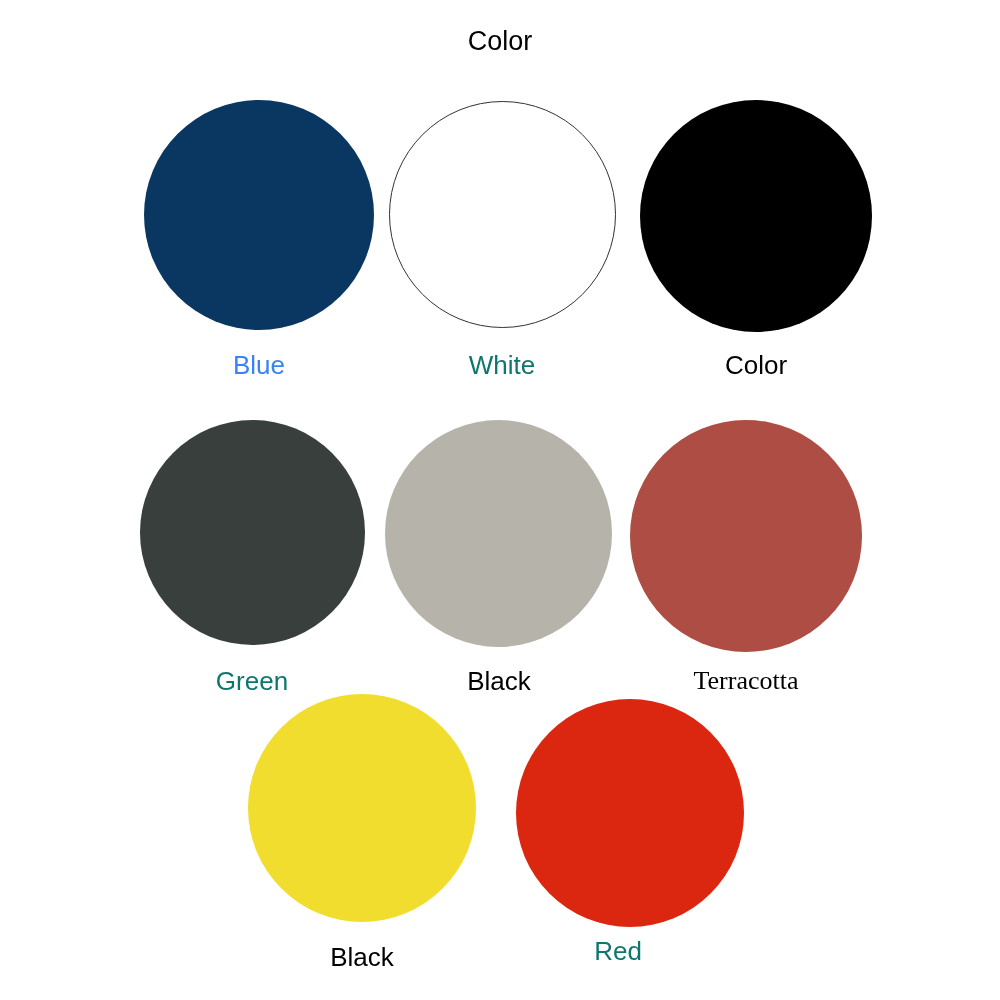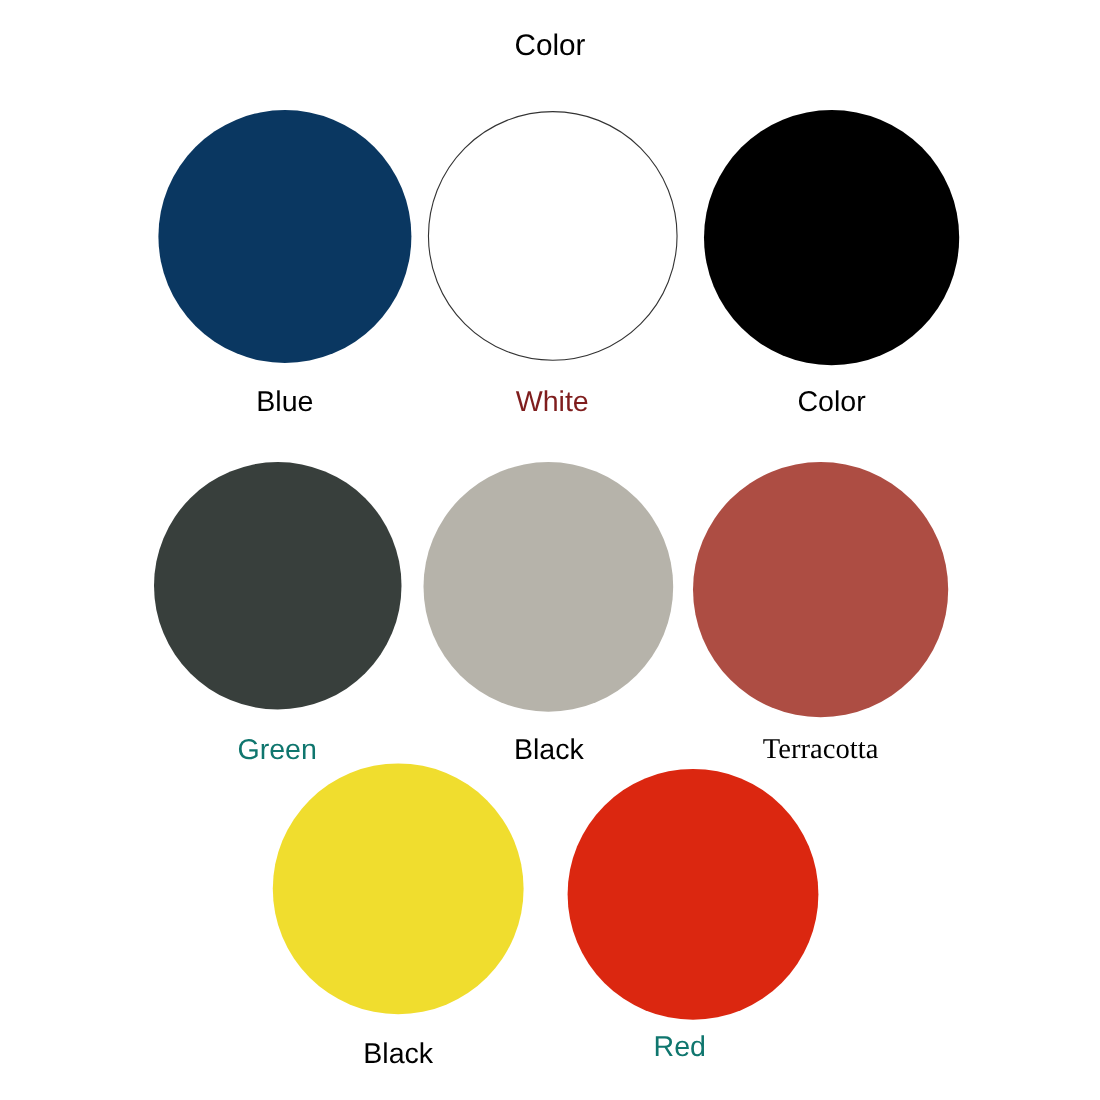--- a/index.html
+++ b/index.html
@@ -55,25 +55,25 @@
 </head>
 <body>
 
 <div id="figure">
 
   <div class="plot-title">Color</div>
 
   <div id="swatches-layer">
       <div class="swatch-group">
         <div class="swatch" style="left: 144px; top: 100px; width: 230px; height: 230px; background: rgb(10, 55, 97);"></div>
-        <div class="swatch-label" style="left: 129px; top: 352px; width: 260px; color: #000000;">Blue</div>
+        <div class="swatch-label" style="left: 129px; top: 352px; width: 260px; color: #3b82f6;">Blue</div>
       </div>
       <div class="swatch-group">
         <div class="swatch" style="left: 389px; top: 101px; width: 227px; height: 227px; background: rgb(255, 255, 255); border: 1px solid rgb(51, 51, 51);"></div>
-        <div class="swatch-label" style="left: 372px; top: 352px; width: 260px; color: #7f1d1d;">White</div>
+        <div class="swatch-label" style="left: 372px; top: 352px; width: 260px; color: #0f766e;">White</div>
       </div>
       <div class="swatch-group">
         <div class="swatch" style="left: 640px; top: 100px; width: 232px; height: 232px; background: rgb(0, 0, 0);"></div>
         <div class="swatch-label" style="left: 626px; top: 352px; width: 260px; color: rgb(0, 0, 0);">Color</div>
       </div>
       <div class="swatch-group">
         <div class="swatch" style="left: 140px; top: 420px; width: 225px; height: 225px; background: rgb(56, 63, 60);"></div>
         <div class="swatch-label" style="left: 122px; top: 668px; width: 260px; color: #0f766e;">Green</div>
       </div>
       <div class="swatch-group">

